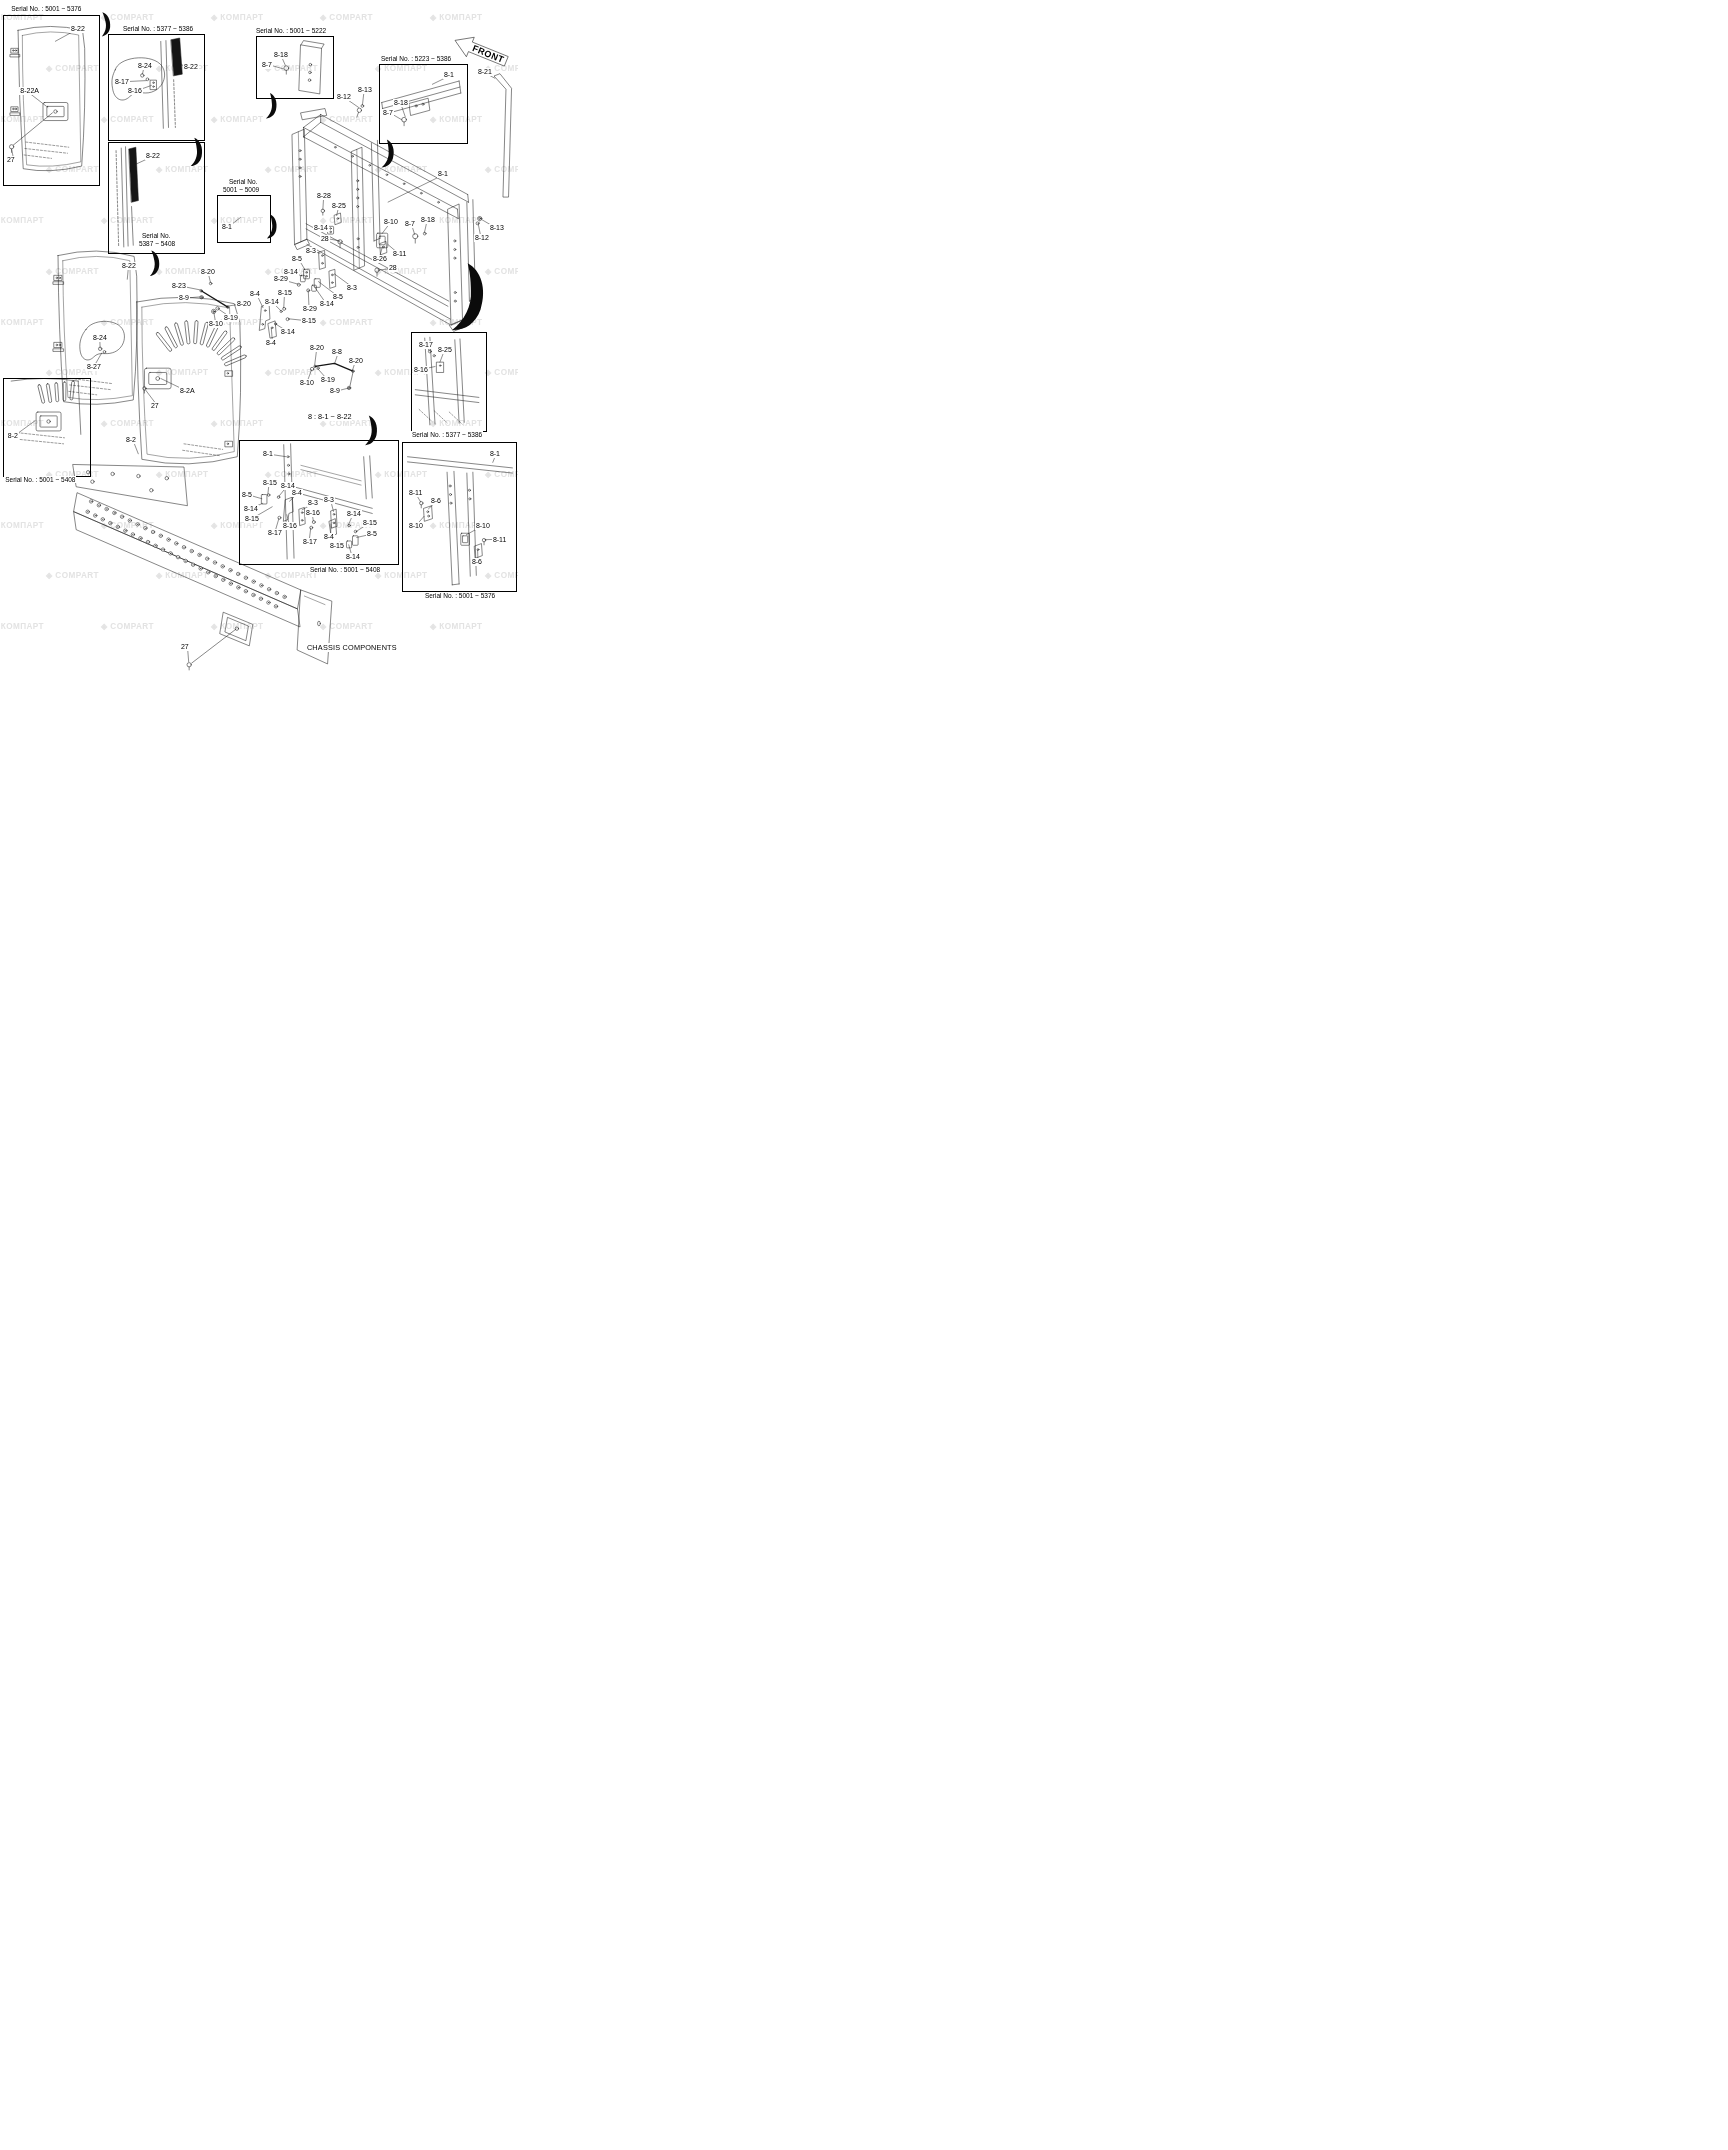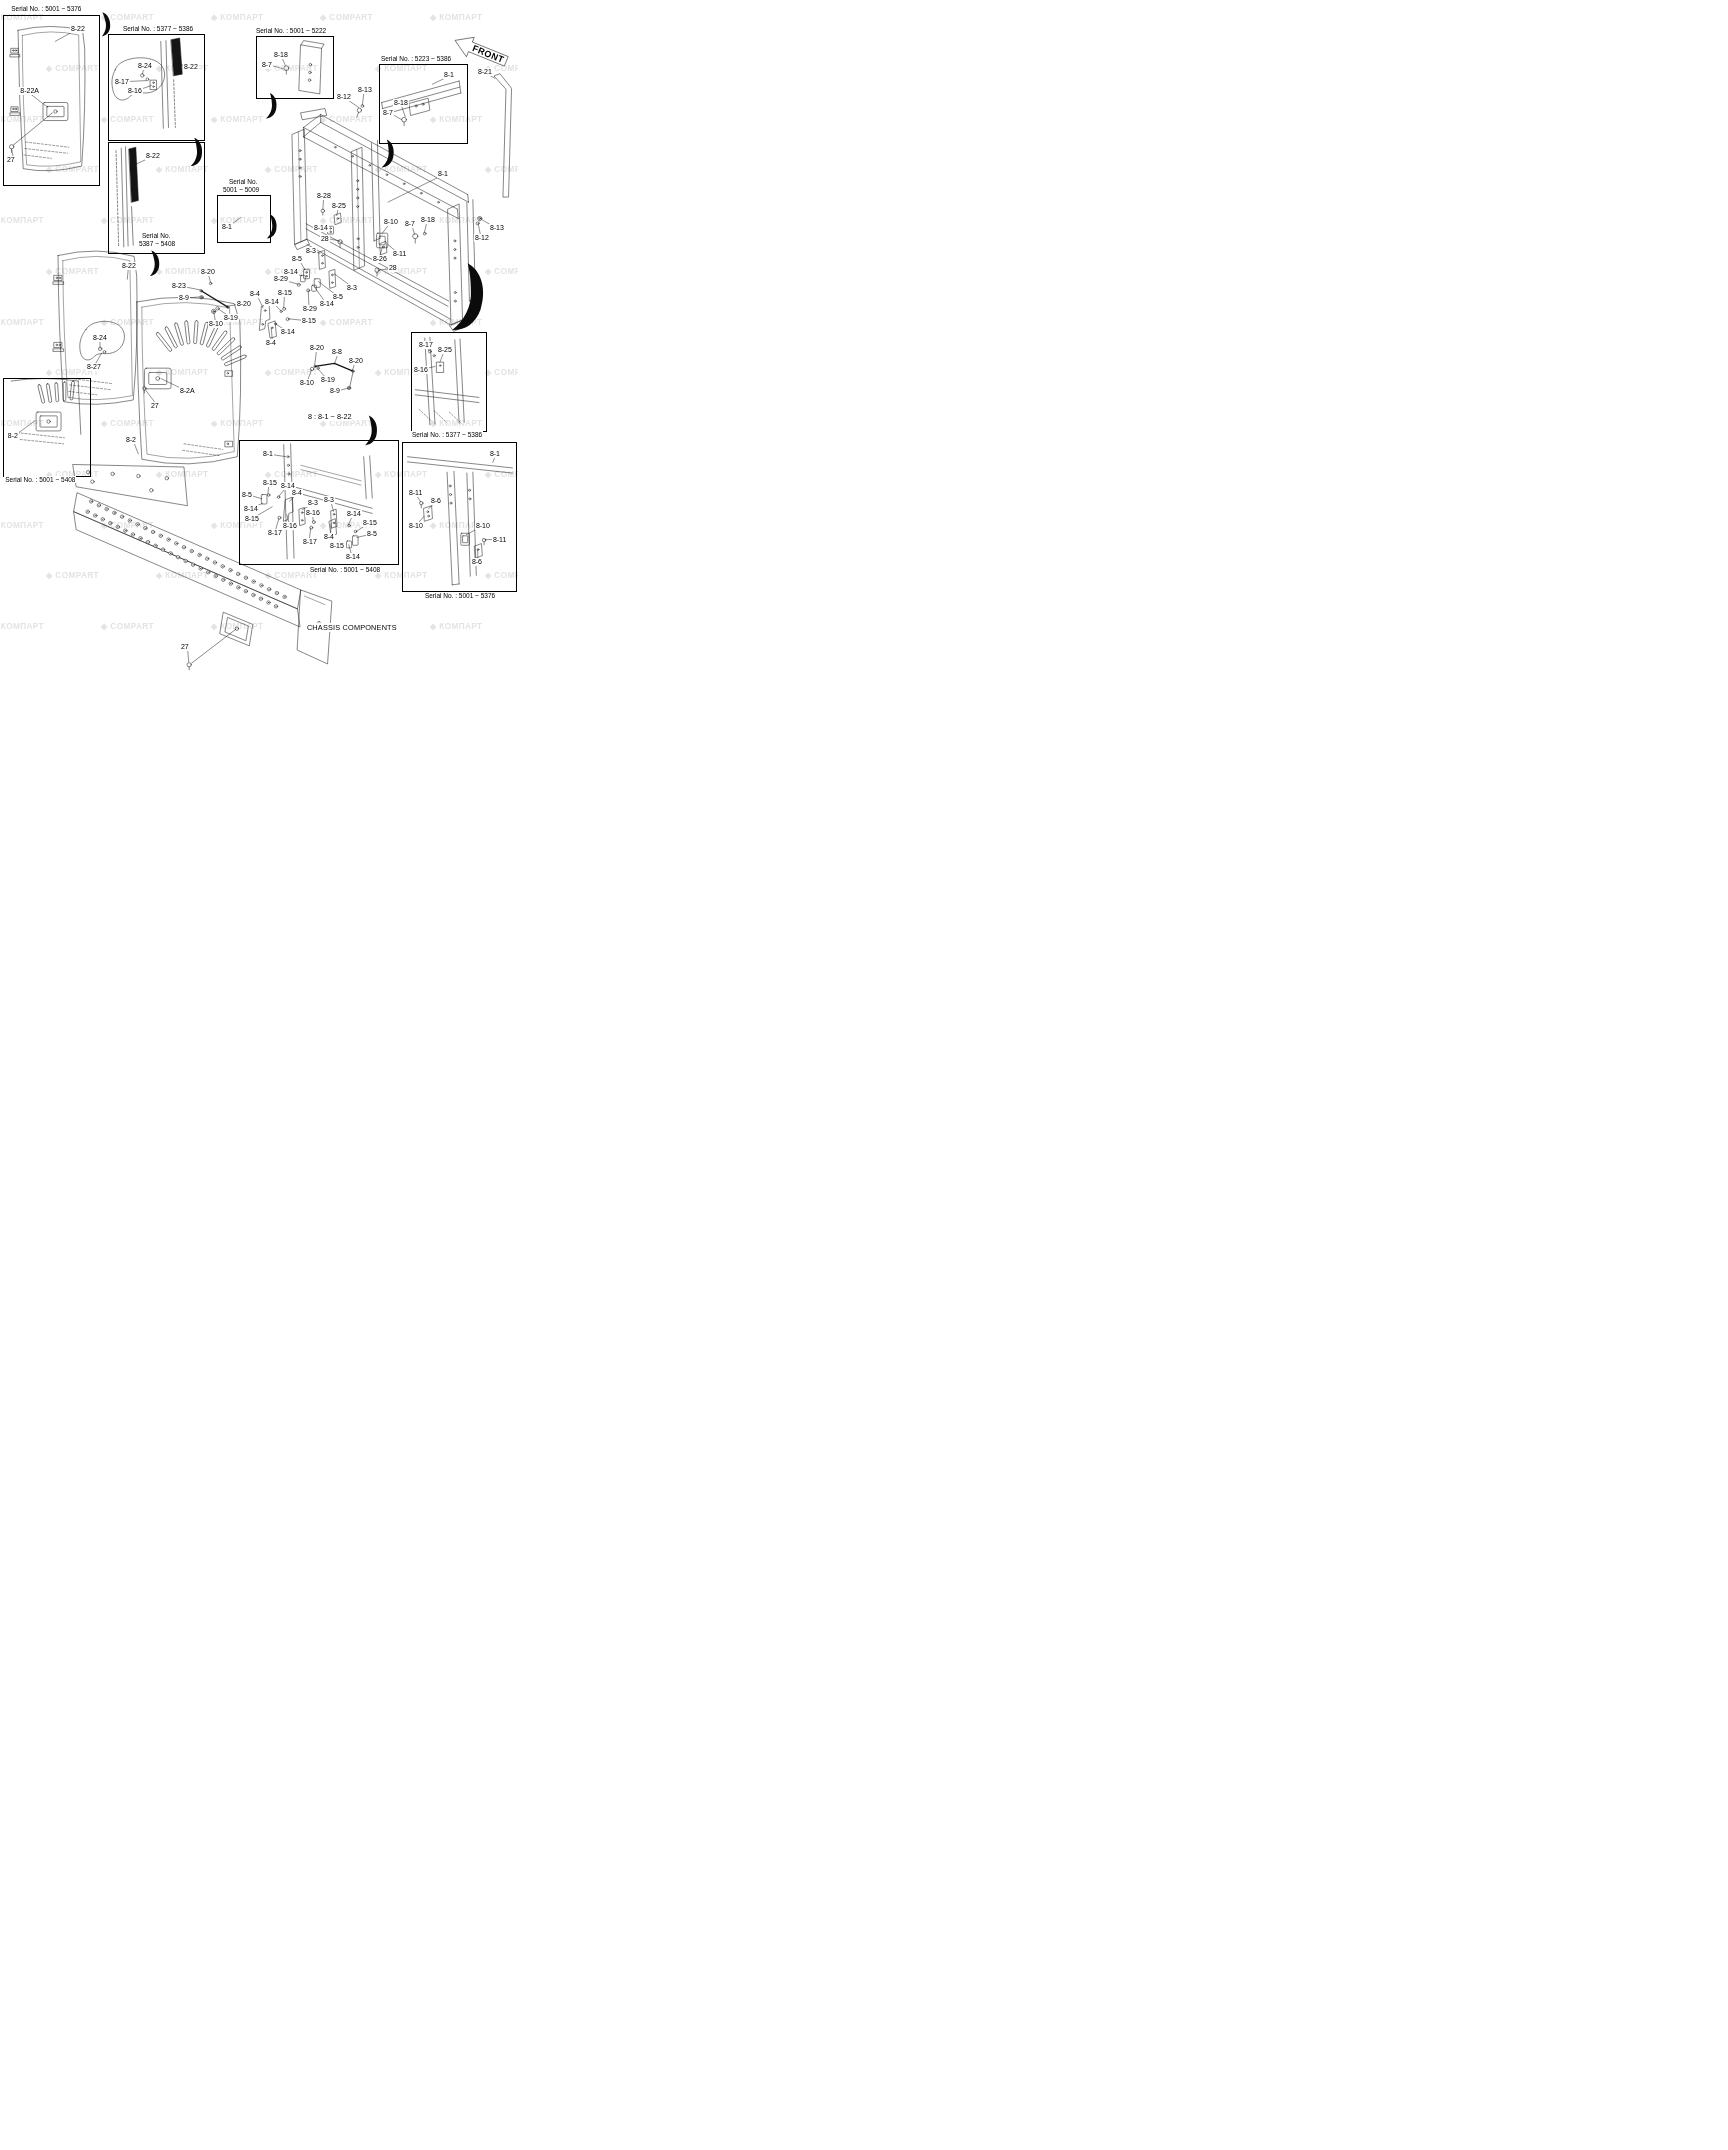--- a/index.html
+++ b/index.html
@@ -745,16 +745,16 @@
       <div class="scap" style="left: 222px; top: 186px;">5001 ~ 5009</div>
       <div class="scap" style="left: 141px; top: 232px;">Serial No.</div>
       <div class="scap" style="left: 138px; top: 240px;">5387 ~ 5408</div>
       <div class="scap" style="left: 4.3px; top: 476px;">Serial No. : 5001 ~ 5408</div>
       <div class="scap" style="left: 411px; top: 431px;">Serial No. : 5377 ~ 5386</div>
       <div class="scap" style="left: 309px; top: 566px;">Serial No. : 5001 ~ 5408</div>
       <div class="scap" style="left: 424px; top: 592px;">Serial No.  : 5001 ~ 5376</div>
     </div>
 
   <div class="bigtext" style="left:307px;top:412px;">8 : 8-1 ~ 8-22</div>
-  <div class="bigtext" style="left:306px;top:623px;letter-spacing:0.2px;">CHASSIS COMPONENTS</div>
+  <div class="bigtext" style="left:306px;top:643px;letter-spacing:0.2px;">CHASSIS COMPONENTS</div>
 
 </div>
 
 
 </body></html>

